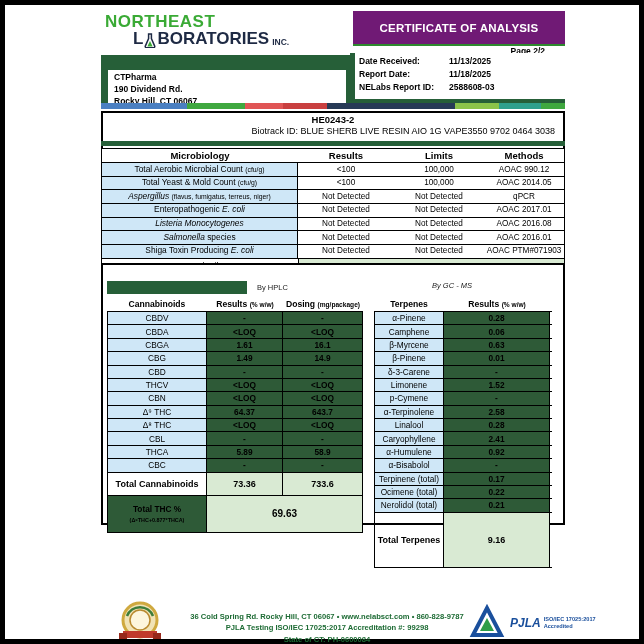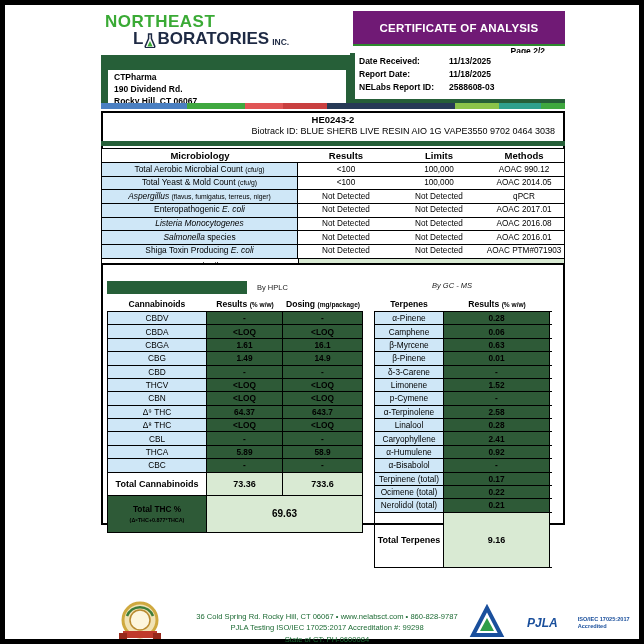--- a/index.html
+++ b/index.html
@@ -72,23 +72,23 @@
   .thcrow{display:grid;grid-template-columns:100px 156px;border-bottom:1.6px solid #000;}
   .thc-label{background:#2e5a37;border-left:1.6px solid #000;border-right:1.6px solid #000;
      font-size:8.3px;font-weight:bold;text-align:center;padding:8px 1px;}
   .thc-label small{font-size:5.4px;font-weight:bold;}
   .thc-val{background:#d9ead3;border-right:1.6px solid #000;display:flex;align-items:center;justify-content:center;
      font-size:10px;font-weight:bold;}
   .ttotrow{display:grid;grid-template-columns:70px 106px;border-top:1.6px solid #000;border-bottom:1.6px solid #000;}
   .ttotrow .ccell{padding:22px 0;font-size:9px;font-weight:bold;}
 
   
-  .footer-text{left:160px;top:606px;width:324px;text-align:center;color:#1d6b34;font-weight:normal;font-size:7.6px;line-height:1.5;}
+  .footer-text{left:160px;top:606px;width:324px;text-align:center;color:#1d6b34;font-weight:bold;font-size:7.6px;line-height:1.5;}
   .seal{left:112px;top:596px;}
-  .pjla{left:462px;top:598px;display:flex;align-items:center;gap:20px;justify-content:center;}
+  .pjla{left:462px;top:598px;display:flex;align-items:center;gap:3px;justify-content:center;}
   .pjla-name{color:#1a4f9c;font-weight:800;font-size:12px;font-style:italic;}
   .pjla-cap{color:#1a4f9c;font-size:5.6px;font-weight:bold;width:58px;line-height:1.25;}
 </style>
 </head>
 <body>
 
 <div class="frame">
 
   <div class="abs logo">
     <div class="logo-l1">NORTHEAST</div>

